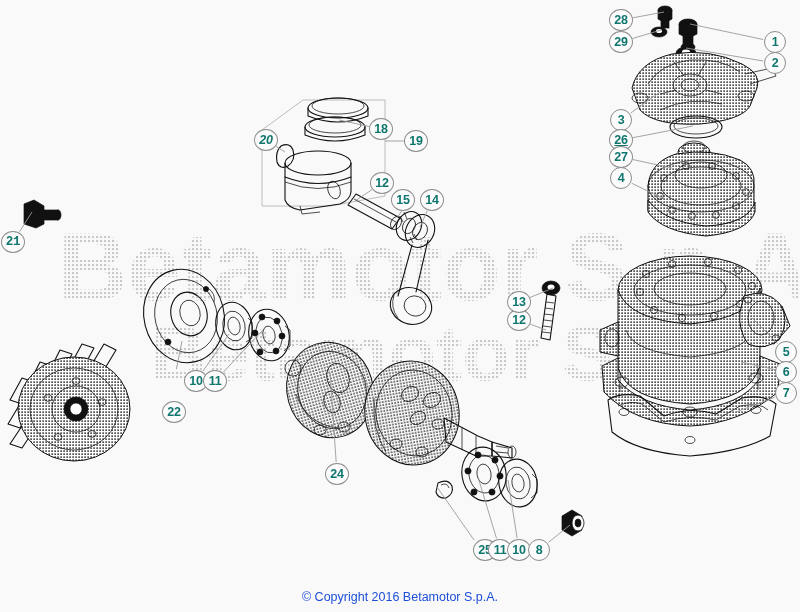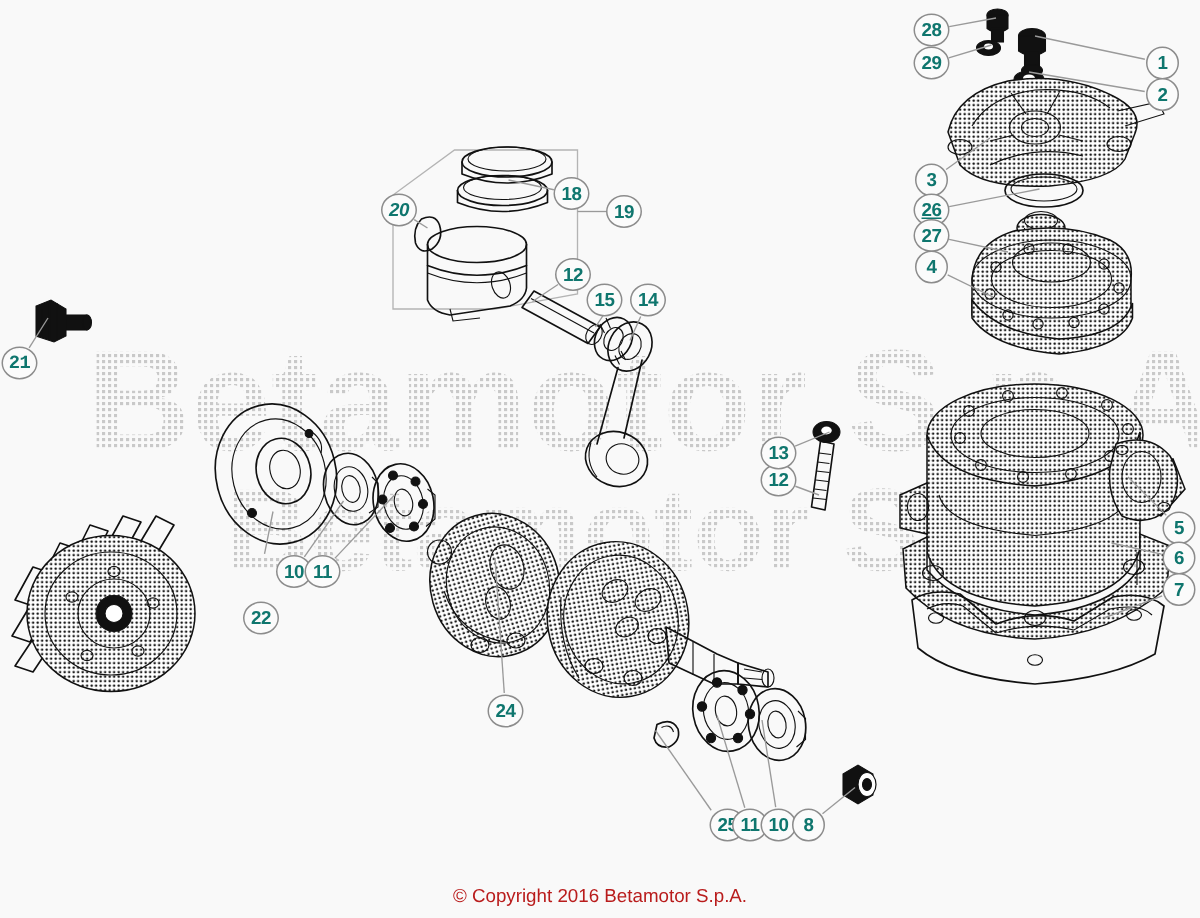--- a/index.html
+++ b/index.html
@@ -42,21 +42,21 @@
   }
   .callout.wide{width:24px;margin-left:-12px;}
 
   
   #copyright{
     position:absolute;
     left:0;right:0;
     top:590px;
     text-align:center;
     font-size:12.5px;
-    color:#b91c1c;
+    color:#1d4ed8;
     font-family:"Liberation Sans",sans-serif;
     z-index:7;
   }
   
   .leader{stroke:#9a9a9a;stroke-width:.9;fill:none;}
   .partbox{stroke:#b4b4b4;stroke-width:.9;fill:none;}
   .ink{stroke:#111;fill:none;stroke-width:1.1;stroke-linejoin:round;stroke-linecap:round;}
   .ink-thin{stroke:#111;fill:none;stroke-width:.75;}
   .ink-fill{fill:#111;stroke:#111;stroke-width:.7;}
   .hatch{fill:url(#dots);stroke:#111;stroke-width:1;}

